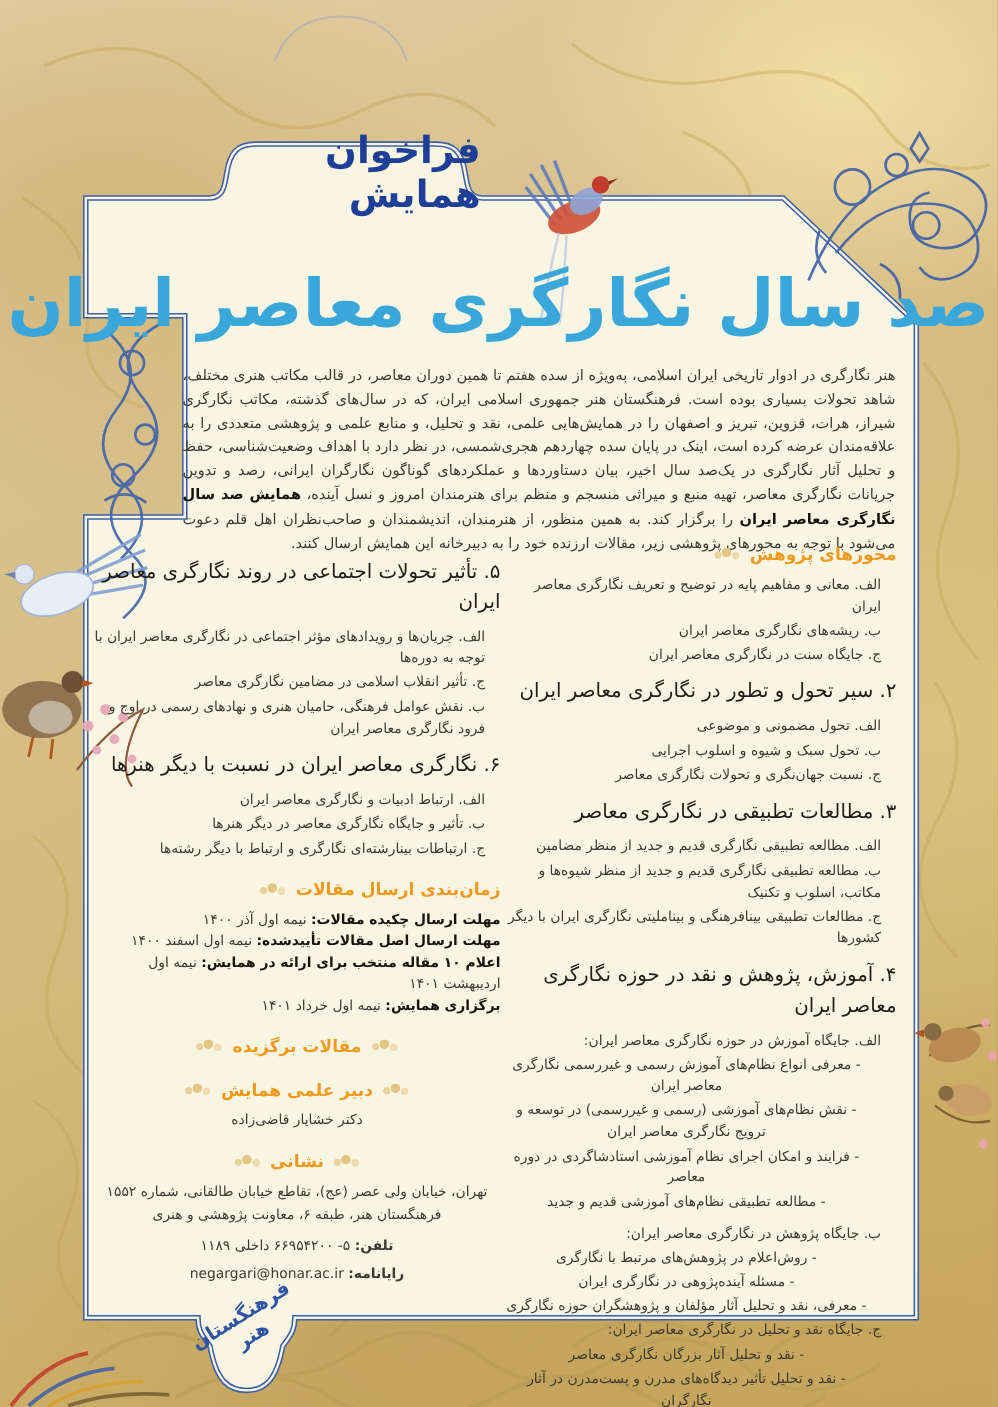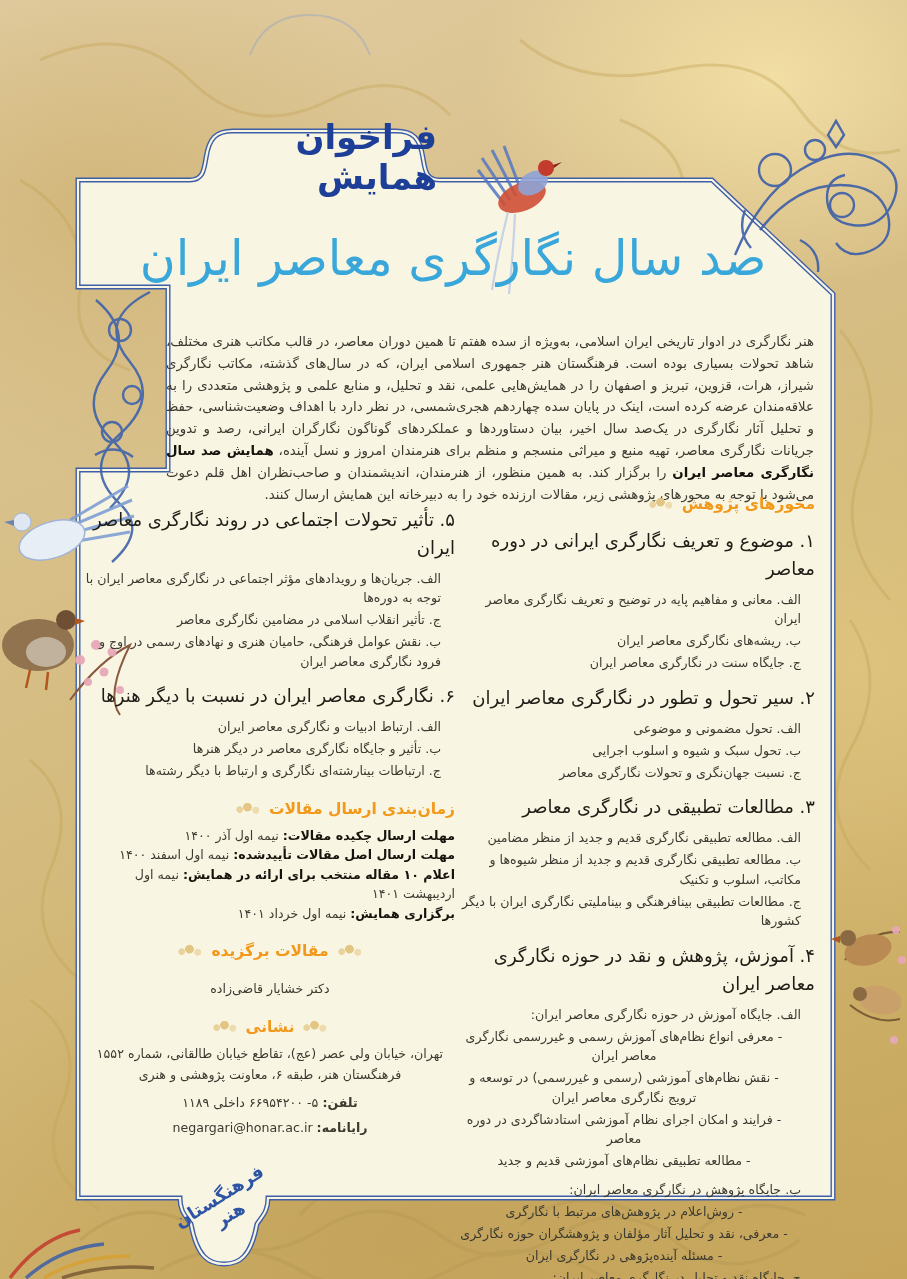--- a/index.html
+++ b/index.html
@@ -12,22 +12,22 @@
       radial-gradient(520px 420px at 94% 52%, rgba(224,198,128,.8), rgba(224,198,128,0) 75%),
       radial-gradient(640px 420px at 45% 97%, rgba(193,160,88,.7), rgba(193,160,88,0) 78%),
       linear-gradient(155deg,#e2cda3 0%,#d9c18c 28%,#d3b97a 55%,#ccae66 80%,#c7a65c 100%);
   }
   svg.layer{position:absolute;left:0;top:0;width:907px;height:1279px;}
   .bg{z-index:0}.frame{z-index:1}.deco{z-index:2}
   .txt{position:absolute;z-index:3;}
 
   .kicker{left:199px;top:136px;width:238px;height:42px;display:flex;align-items:center;justify-content:center;
           color:#1e3f98;font-size:34px;font-weight:bold;letter-spacing:1px;}
-  .title{left:95px;top:201px;width:716px;height:114px;display:flex;align-items:center;justify-content:center;
-         color:#3aa7da;font-size:49px;font-weight:normal;white-space:nowrap;}
+  .title{left:95px;top:219px;width:716px;height:114px;display:flex;align-items:center;justify-content:center;
+         color:#3aa7da;font-size:60px;font-weight:bold;white-space:nowrap;}
   .intro{left:166px;top:331px;width:648px;margin:0;font-size:13.3px;line-height:1.64;text-align:justify;color:#3c3a30;}
   .intro b{color:#15130c;}
 
   .col{font-size:12.6px;line-height:1.55;color:#3c3a30;text-align:right;}
   .col-right{left:455px;top:492px;width:360px;}
   .col-left{left:85px;top:506px;width:370px;}
 
   h2.orange,h3.orange{color:#f2991b;font-size:15.5px;font-weight:bold;margin:0 0 5px;
     display:flex;align-items:center;gap:8px;}
   .centered h3.orange{justify-content:center;}
@@ -173,21 +173,20 @@
 
   <p class="txt intro"><span>هنر نگارگری در ادوار تاریخی ایران اسلامی، به‌ویژه از سده هفتم تا همین دوران معاصر، در قالب مکاتب هنری مختلف، شاهد تحولات بسیاری بوده است. فرهنگستان هنر جمهوری اسلامی ایران، که در سال‌های گذشته، مکاتب نگارگری شیراز، هرات، قزوین، تبریز و اصفهان را در همایش‌هایی علمی، نقد و تحلیل، و منابع علمی و پژوهشی متعددی را به علاقه‌مندان عرضه کرده است، اینک در پایان سده چهاردهم هجری‌شمسی، در نظر دارد با اهداف وضعیت‌شناسی، حفظ و تحلیل آثار نگارگری در یک‌صد سال اخیر، بیان دستاوردها و عملکردهای گوناگون نگارگران ایرانی، رصد و تدوین جریانات نگارگری معاصر، تهیه منبع و میراثی منسجم و منظم برای هنرمندان امروز و نسل آینده، </span><b>همایش صد سال نگارگری معاصر ایران</b><span> را برگزار کند. به همین منظور، از هنرمندان، اندیشمندان و صاحب‌نظران اهل قلم دعوت می‌شود با توجه به محورهای پژوهشی زیر، مقالات ارزنده خود را به دبیرخانه این همایش ارسال کنند.</span></p>
 
   <div class="txt col col-right">
     <h2 class="orange">
       <span>محورهای پژوهش</span>
       <i class="flo"></i>
     </h2>
 
     <div class="sec">
-      <div class="sec-title">۱. موضوع و تعریف نگارگری ایرانی در دوره معاصر</div>
       <div class="item">الف. معانی و مفاهیم پایه در توضیح و تعریف نگارگری معاصر ایران</div>
       <div class="item">ب. ریشه‌های نگارگری معاصر ایران</div>
       <div class="item">ج. جایگاه سنت در نگارگری معاصر ایران</div>
     </div>
 
     <div class="sec">
       <div class="sec-title">۲. سیر تحول و تطور در نگارگری معاصر ایران</div>
       <div class="item">الف. تحول مضمونی و موضوعی</div>
       <div class="item">ب. تحول سبک و شیوه و اسلوب اجرایی</div>
       <div class="item">ج. نسبت جهان‌نگری و تحولات نگارگری معاصر</div>
@@ -202,22 +201,22 @@
 
     <div class="sec">
       <div class="sec-title">۴. آموزش، پژوهش و نقد در حوزه نگارگری معاصر ایران</div>
       <div class="item">الف. جایگاه آموزش در حوزه نگارگری معاصر ایران:</div>
       <div class="item bullet">- معرفی انواع نظام‌های آموزش رسمی و غیررسمی نگارگری معاصر ایران</div>
       <div class="item bullet">- نقش نظام‌های آموزشی (رسمی و غیررسمی) در توسعه و ترویج نگارگری معاصر ایران</div>
       <div class="item bullet">- فرایند و امکان اجرای نظام آموزشی استادشاگردی در دوره معاصر</div>
       <div class="item bullet">- مطالعه تطبیقی نظام‌های آموزشی قدیم و جدید</div>
       <div class="item" style="margin-top:9px">ب. جایگاه پژوهش در نگارگری معاصر ایران:</div>
       <div class="item bullet">- روش‌اعلام در پژوهش‌های مرتبط با نگارگری</div>
+      <div class="item bullet">- مسئله آینده‌پژوهی در نگارگری ایران</div>
       <div class="item bullet">- معرفی، نقد و تحلیل آثار مؤلفان و پژوهشگران حوزه نگارگری</div>
-      <div class="item bullet">- مسئله آینده‌پژوهی در نگارگری ایران</div>
       <div class="item">ج. جایگاه نقد و تحلیل در نگارگری معاصر ایران:</div>
       <div class="item bullet">- نقد و تحلیل آثار بزرگان نگارگری معاصر</div>
       <div class="item bullet">- نقد و تحلیل تأثیر دیدگاه‌های مدرن و پست‌مدرن در آثار نگارگران</div>
     </div>
   </div>
 
   <div class="txt col col-left">
     <div class="sec">
       <div class="sec-title" style="margin-top:0">۵. تأثیر تحولات اجتماعی در روند نگارگری معاصر ایران</div>
       <div class="item">الف. جریان‌ها و رویدادهای مؤثر اجتماعی در نگارگری معاصر ایران با توجه به دوره‌ها</div>
@@ -245,20 +244,25 @@
 
     <div class="group centered">
       <h3 class="orange">
         <i class="flo"></i>
         <span>مقالات برگزیده</span>
         <i class="flo"></i>
       </h3>
     </div>
 
     <div class="group centered">
+      <h3 class="orange">
+        <i class="flo"></i>
+        <span>دبیر علمی همایش</span>
+        <i class="flo"></i>
+      </h3>
       <div class="note">دکتر خشایار قاضی‌زاده</div>
     </div>
 
     <div class="group centered">
       <h3 class="orange">
         <i class="flo"></i>
         <span>نشانی</span>
         <i class="flo"></i>
       </h3>
       <div class="addr">تهران، خیابان ولی عصر (عج)، تقاطع خیابان طالقانی، شماره ۱۵۵۲</div>

